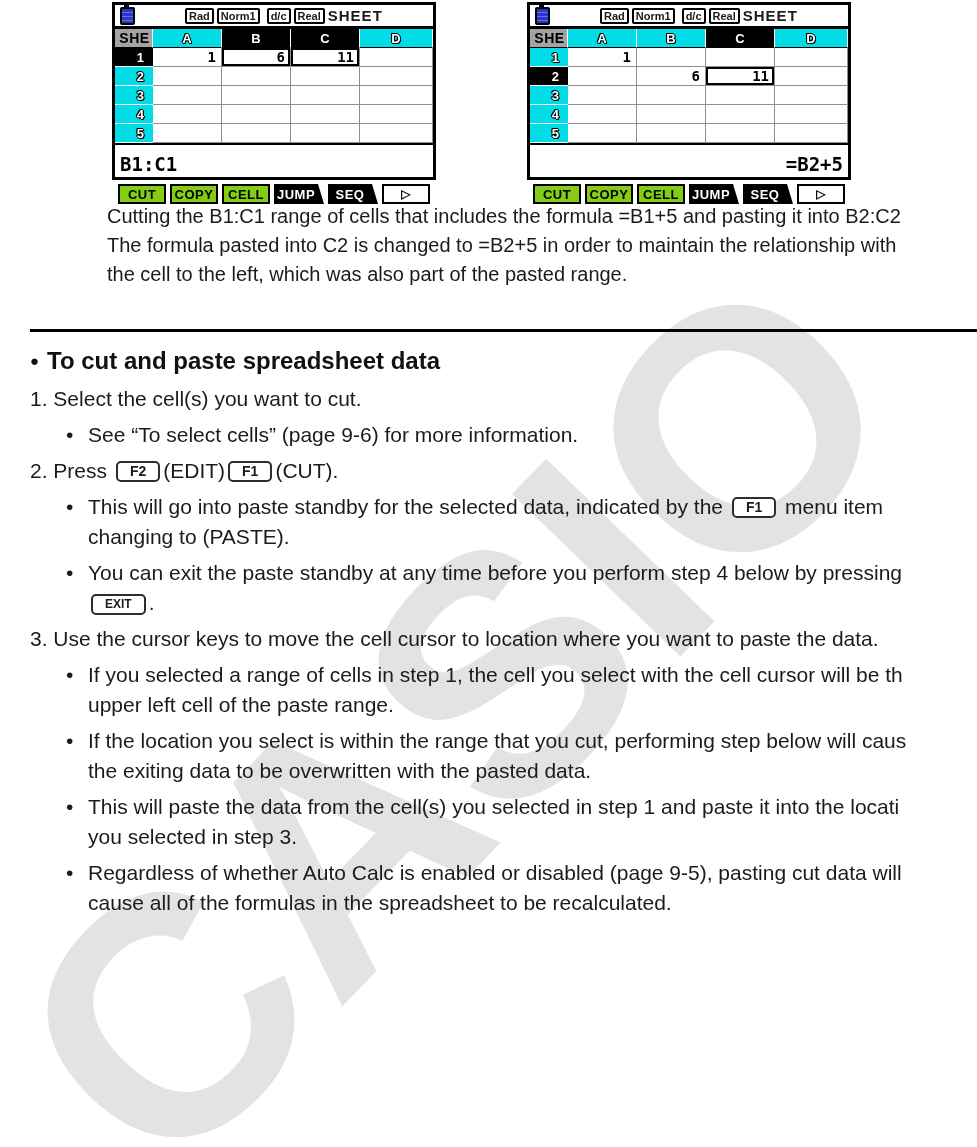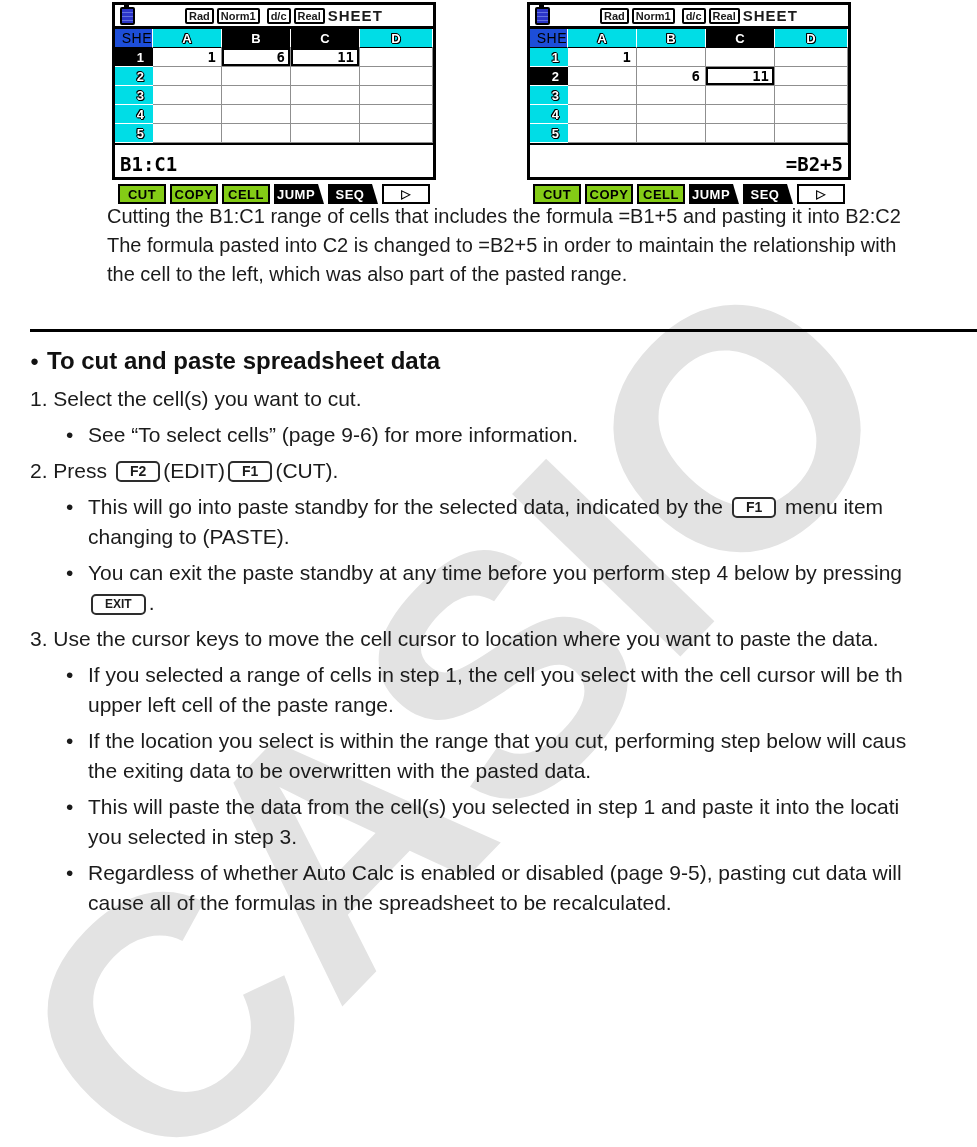--- a/index.html
+++ b/index.html
@@ -39,22 +39,22 @@
 
   .grid{flex:none;display:grid;grid-template-columns:38px 69px 69px 69px 1fr;
         grid-auto-rows:19px;border-bottom:2px solid #000;}
   .hcell{
     font-size:13px;font-weight:bold;text-align:center;line-height:19px;color:#fff;
     text-shadow:-1px 0 #000,1px 0 #000,0 -1px #000,0 1px #000,1px 1px #000,-1px -1px #000;
     border-right:1px solid #fff;border-bottom:1px solid #000;
   }
   .hcell:last-child{border-right:none;}
   .corner{
-    background:#1d4ed8;color:#000;text-shadow:none;font-size:14px;font-weight:normal;
-    text-align:right;padding-left:2px;letter-spacing:0.5px;
+    background:#a3a3a3;color:#000;text-shadow:none;font-size:14px;font-weight:bold;
+    text-align:center;padding-left:2px;letter-spacing:0.5px;
   }
   .rh{
     font-size:13px;font-weight:bold;text-align:right;padding-right:9px;line-height:19px;color:#fff;
     text-shadow:-1px 0 #000,1px 0 #000,0 -1px #000,0 1px #000,1px 1px #000,-1px -1px #000;
     border-bottom:1px solid #fff;
   }
   .dcell{
     background:#fff;border-right:1px solid #8f8f8f;border-bottom:1px solid #8f8f8f;
     font-family:"DejaVu Sans Mono",monospace;font-size:14px;font-weight:bold;color:#000;
     text-align:right;padding-right:5px;line-height:18px;box-sizing:border-box;

